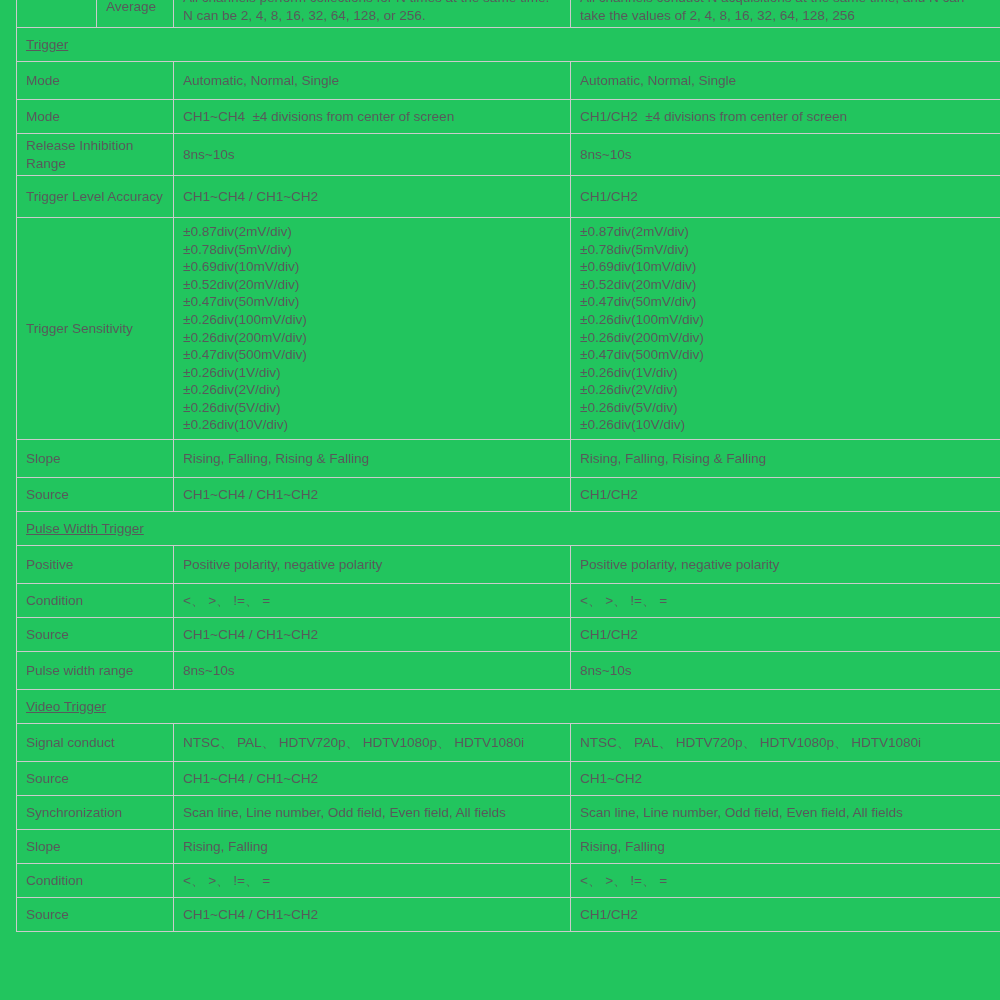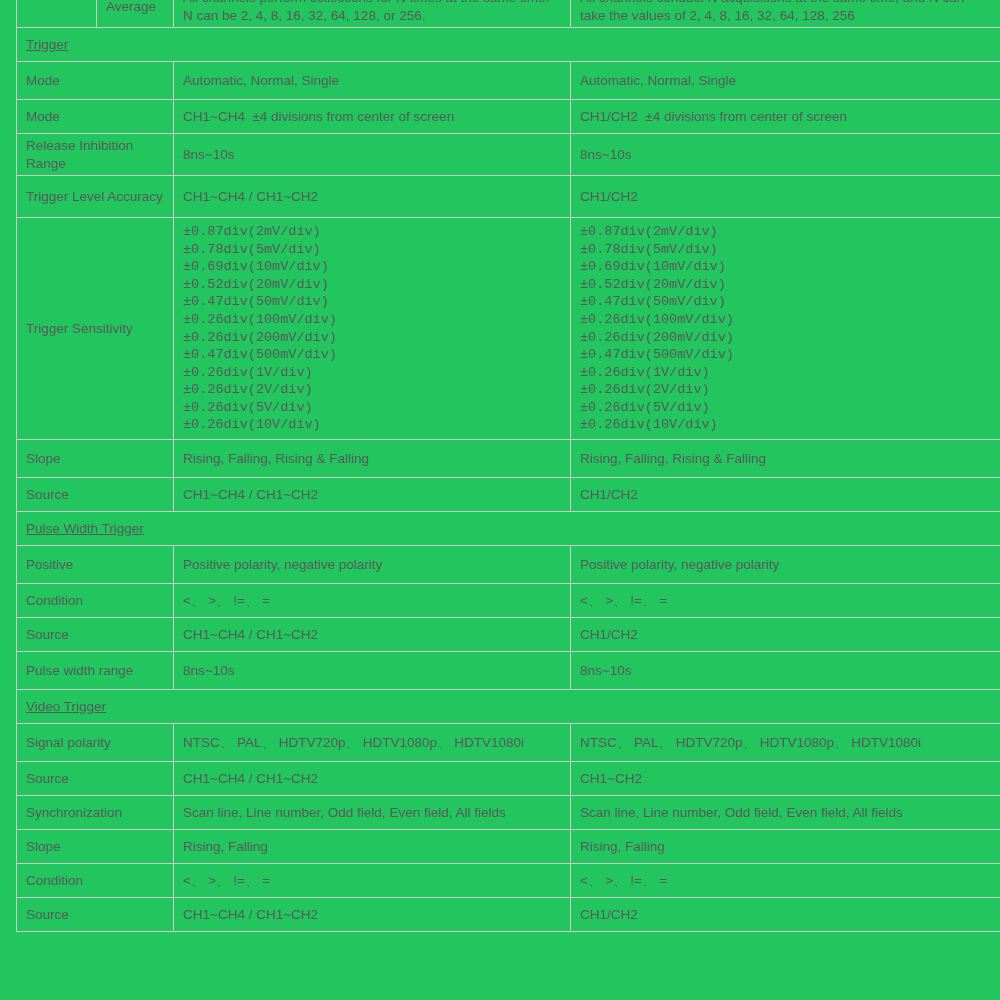--- a/index.html
+++ b/index.html
@@ -16,21 +16,21 @@
     padding:2px 9px;
     font-size:13.5px;
     line-height:1.3;
     color:#58595b;
     vertical-align:middle;
     white-space:pre-line;
     overflow:hidden;
   }
   td.lbl{padding-right:4px;}
   td.section-cell{padding-left:9px;text-decoration:underline;}
-  td.multiline{line-height:18.5px;padding-top:0;padding-bottom:0;font-family:Liberation Mono, monospace;}
+  td.multiline{line-height:18.5px;padding-top:0;padding-bottom:0;}
   tr.h31{height:31px}
   tr.h33{height:38px}
   tr.h34{height:34px}
   tr.h42{height:42px}
   tr.h222{height:222px}
 </style>
 </head>
 <body>
 
 <div class="viewport">
@@ -130,21 +130,21 @@
       </tr>
       <tr class="h33">
         <td class="lbl" colspan="2">Pulse width range</td>
         <td>8ns~10s</td>
         <td>8ns~10s</td>
       </tr>
       <tr class="h34">
         <td class="section-cell" colspan="4">Video Trigger</td>
       </tr>
       <tr class="h33">
-        <td class="lbl" colspan="2">Signal polarity</td>
+        <td class="lbl" colspan="2">Signal conduct</td>
         <td>NTSC、 PAL、 HDTV720p、 HDTV1080p、 HDTV1080i</td>
         <td>NTSC、 PAL、 HDTV720p、 HDTV1080p、 HDTV1080i</td>
       </tr>
       <tr class="h34">
         <td class="lbl" colspan="2">Source</td>
         <td>CH1~CH4 / CH1~CH2</td>
         <td>CH1~CH2</td>
       </tr>
       <tr class="h34">
         <td class="lbl" colspan="2">Synchronization</td>

